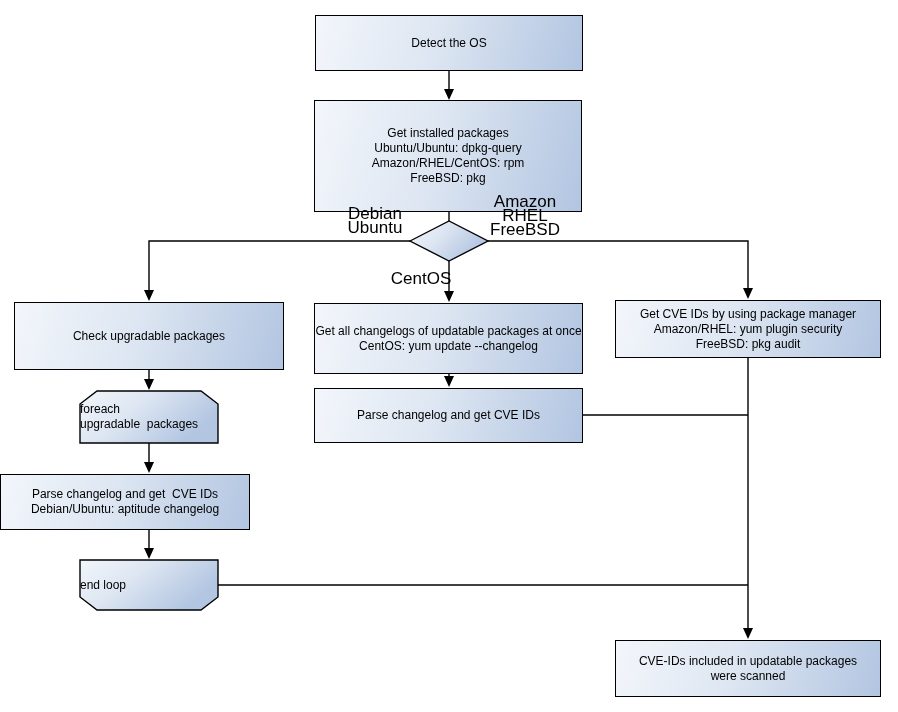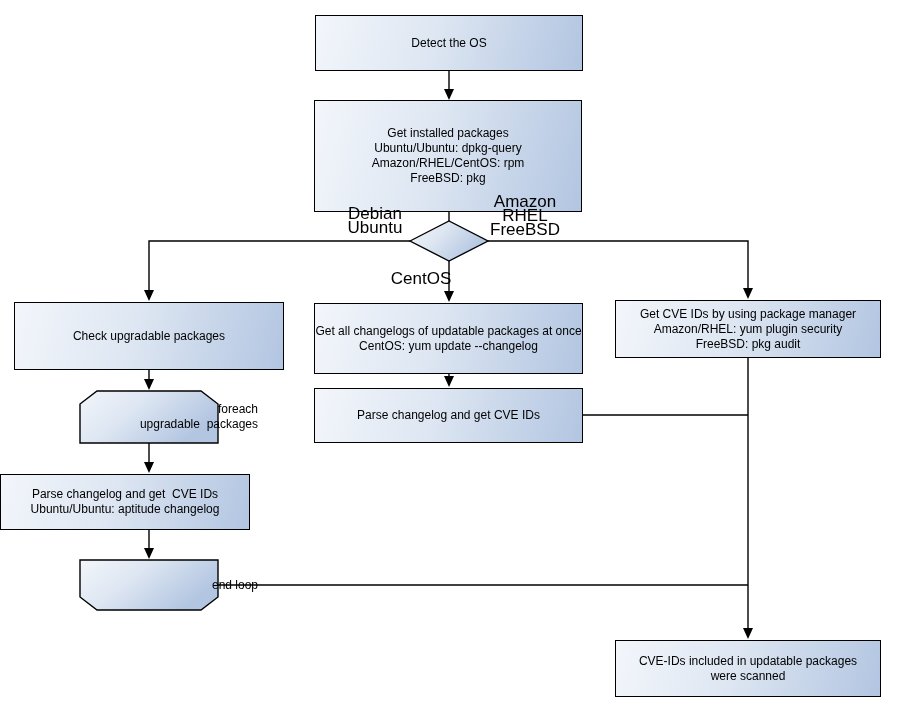--- a/index.html
+++ b/index.html
@@ -30,27 +30,26 @@
     justify-content: center;
     text-align: center;
     font-size: 12px;
     line-height: 15px;
     color: #000000;
   }
   .shape-label {
     position: absolute;
     display: flex;
     flex-direction: column;
-    align-items: flex-end;
+    align-items: flex-start;
     justify-content: center;
     text-align: center;
     font-size: 12px;
     line-height: 15px;
     color: #000000;
-    margin-left: 40px;
   }
   .edge-label {
     position: absolute;
     display: flex;
     flex-direction: column;
     align-items: center;
     text-align: center;
     font-size: 17px;
     line-height: 14px;
     color: #000000;
@@ -109,21 +108,21 @@
     <span class="ln">Check upgradable packages</span>
   </div>
 
   <div class="shape-label" style="left:80px;top:391px;width:138px;height:52px">
     <span class="ln">foreach</span>
     <span class="ln">upgradable  packages</span>
   </div>
 
   <div class="node" style="left:0;top:474px;width:250px;height:56px">
     <span class="ln">Parse changelog and get  CVE IDs</span>
-    <span class="ln">Ubuntu/Ubuntu: aptitude changelog</span>
+    <span class="ln">Debian/Ubuntu: aptitude changelog</span>
   </div>
 
   <div class="shape-label" style="left:80px;top:560px;width:138px;height:50px">
     <span class="ln">end loop</span>
   </div>
 
   <div class="node" style="left:314px;top:303px;width:269px;height:71px">
     <span class="ln">Get all changelogs of updatable packages at once</span>
     <span class="ln">CentOS: yum update --changelog</span>
   </div>

